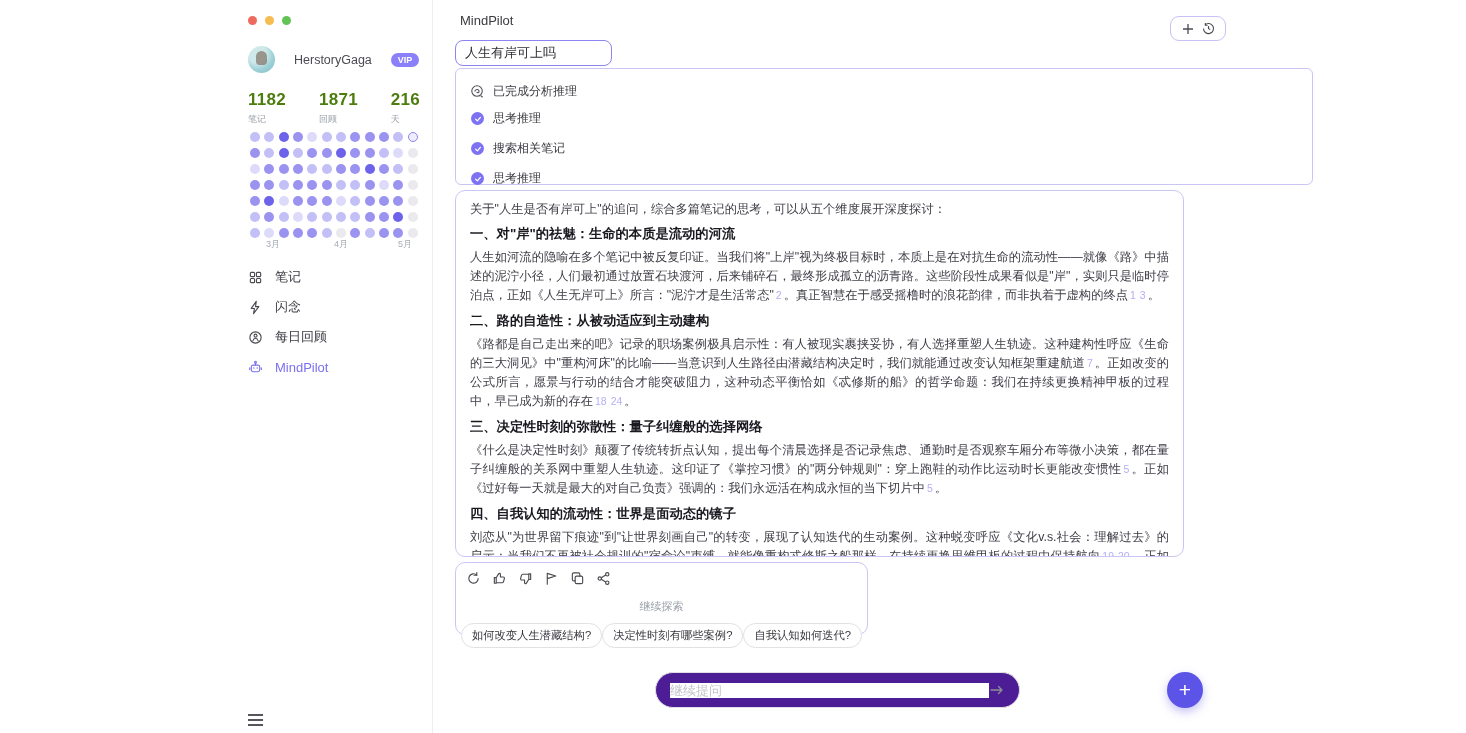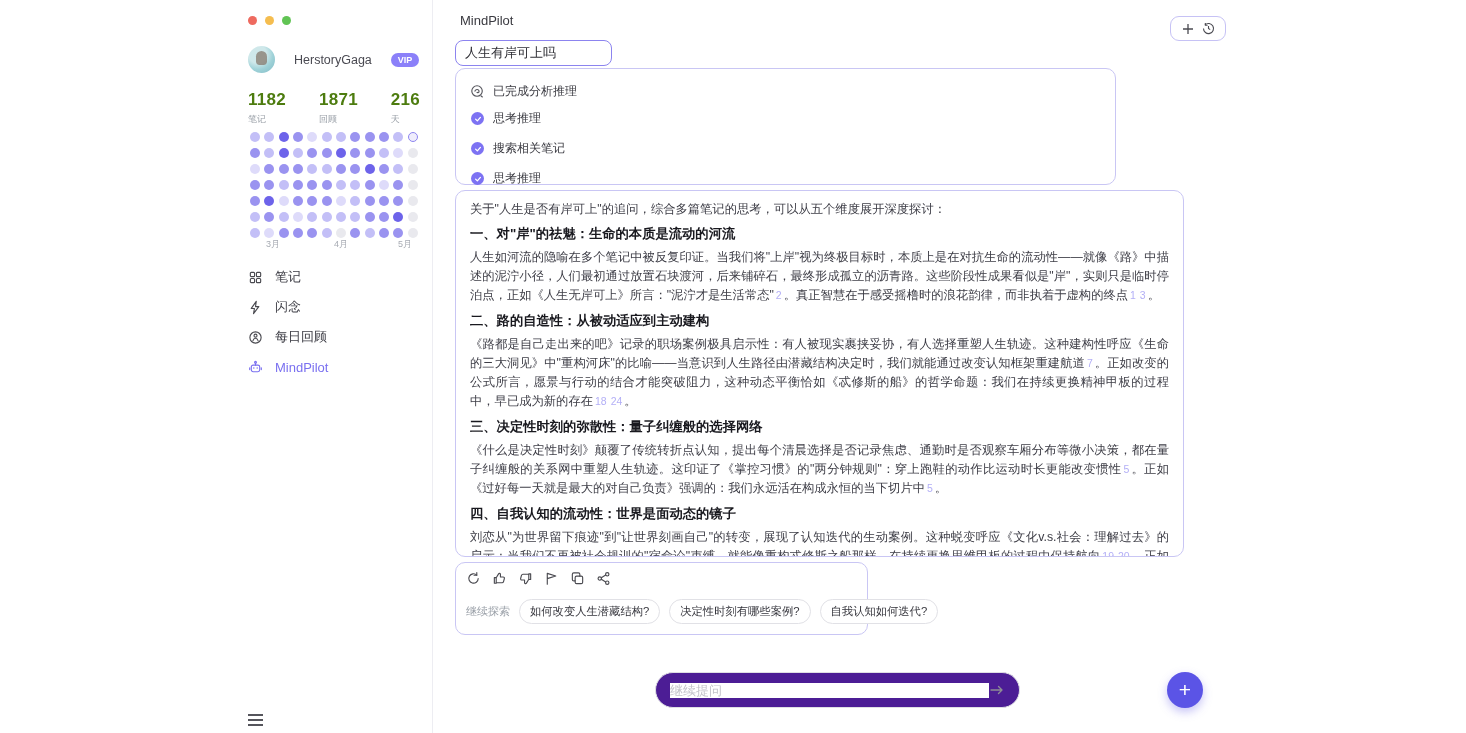--- a/index.html
+++ b/index.html
@@ -34,33 +34,33 @@
   .burger i { display:block; height:1.6px; background:#55555c; margin:3.4px 0; }
 
   
   .main { position:absolute; left:455px; top:0; width:775px; height:733px; }
   .mp-title { position:absolute; left:5px; top:13px; font-size:13px; color:#3a3a40; }
   .topbtn { position:absolute; left:715px; top:16px; width:56px; height:25px; border:1px solid #c6c2f5; border-radius:9px;
             display:flex; align-items:center; justify-content:center; gap:8px; background:#fff; cursor:pointer; color:#4b4b52; }
   .query { position:absolute; left:0; top:40px; width:157px; height:26px; border:1.5px solid #8c84ef; border-radius:8px;
            font-size:13px; color:#2e2e34; padding:0 9px; outline:none; font-family:inherit; background:#fff; }
   .card { position:absolute; background:#fff; border:1px solid #c9c6f4; border-radius:10px; }
-  .status-card { left:0; top:68px; width:661px; height:117px; padding:12px 14px; }
+  .status-card { left:0; top:68px; width:858px; height:117px; padding:12px 14px;border-radius:6px; }
   .status-head { display:flex; align-items:center; gap:8px; font-size:12px; color:#3b3b42; margin:2px 0 10px; }
   .step { display:flex; align-items:center; gap:9px; font-size:12px; color:#3b3b42; margin:0 0 13px 1px; }
   .chk { width:13px; height:13px; border-radius:50%; background:#7d72f3; display:inline-flex; align-items:center; justify-content:center; flex:0 0 auto; }
   .answer-card { left:0; top:190px; width:729px; height:367px; padding:9px 14px; overflow:hidden; }
   .intro { font-size:12.3px; color:#3d3d46; line-height:18px; }
   .sec-h { font-size:13.3px; font-weight:bold; color:#19191f; margin:7px 0 5px; }
   .sec-p { font-size:12.3px; color:#3d3d46; line-height:19px; text-align:justify; }
   .cite { color:#b3aff6; font-size:10.5px; margin:0 2px; cursor:pointer; }
   .actions-card { left:0; top:562px; width:413px; height:73px; padding:8px 10px; }
   .tool-row { display:flex; align-items:center; gap:11px; }
   .tool { cursor:pointer; display:inline-flex; }
-  .chip-row { display:flex; align-items:center; gap:9px; margin-top:13px; }
+  .chip-row { display:flex; align-items:center; gap:9px; margin-top:13px;flex-direction:column; }
   .chip-label { font-size:11px; color:#9aa0a8; flex:0 0 auto; }
   .chip { font-size:11.3px; color:#35353c; border:1px solid #e1e1e6; border-radius:13px; padding:4px 10px; background:#fff; white-space:nowrap; cursor:pointer; }
   .ask-wrap { position:absolute; left:200px; top:672px; width:365px; height:36px; border:1px solid #dfdfe4; border-radius:18px;
               display:flex; align-items:center; padding:0 14px; background:#4c1d95; }
   .ask-input { flex:1; border:none; outline:none; font-size:13px; color:#333; font-family:inherit; }
   .ask-input::placeholder { color:#c3c3ca; }
   .fab { position:absolute; left:712px; top:672px; width:36px; height:36px; border-radius:50%; background:#5b54e6;
          color:#fff; font-size:21px; display:flex; align-items:center; justify-content:center; cursor:pointer;
          box-shadow:0 4px 10px rgba(91,84,230,.35); }
   svg { display:block; }
@@ -348,21 +348,21 @@
             <svg width="15" height="15" viewBox="0 0 16 16" fill="none" stroke="#4a4a50" stroke-width="1.2" stroke-linecap="round" stroke-linejoin="round">
               <circle cx="12" cy="3.5" r="1.8"></circle>
               <circle cx="4" cy="8" r="1.8"></circle>
               <circle cx="12" cy="12.5" r="1.8"></circle>
               <path d="M5.7 7.2 10.3 4.3M5.7 8.8l4.6 2.9"></path>
             </svg>
           </span>
         </div>
       <div class="chip-row">
         <span class="chip-label">继续探索</span>
-        <span id="chips" style="display:flex;gap:9px">
+        <span id="chips" style="display:flex;gap:0">
             <span class="chip">如何改变人生潜藏结构?</span>
             <span class="chip">决定性时刻有哪些案例?</span>
             <span class="chip">自我认知如何迭代?</span>
           </span>
       </div>
     </div>
 
     <div class="ask-wrap">
       <input class="ask-input" placeholder="继续提问" style="">
       <span>

